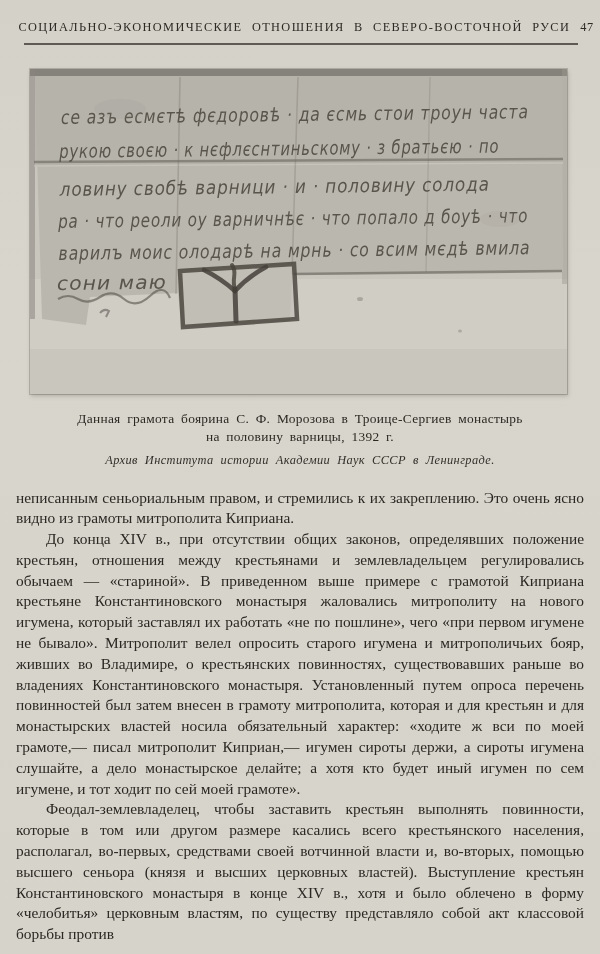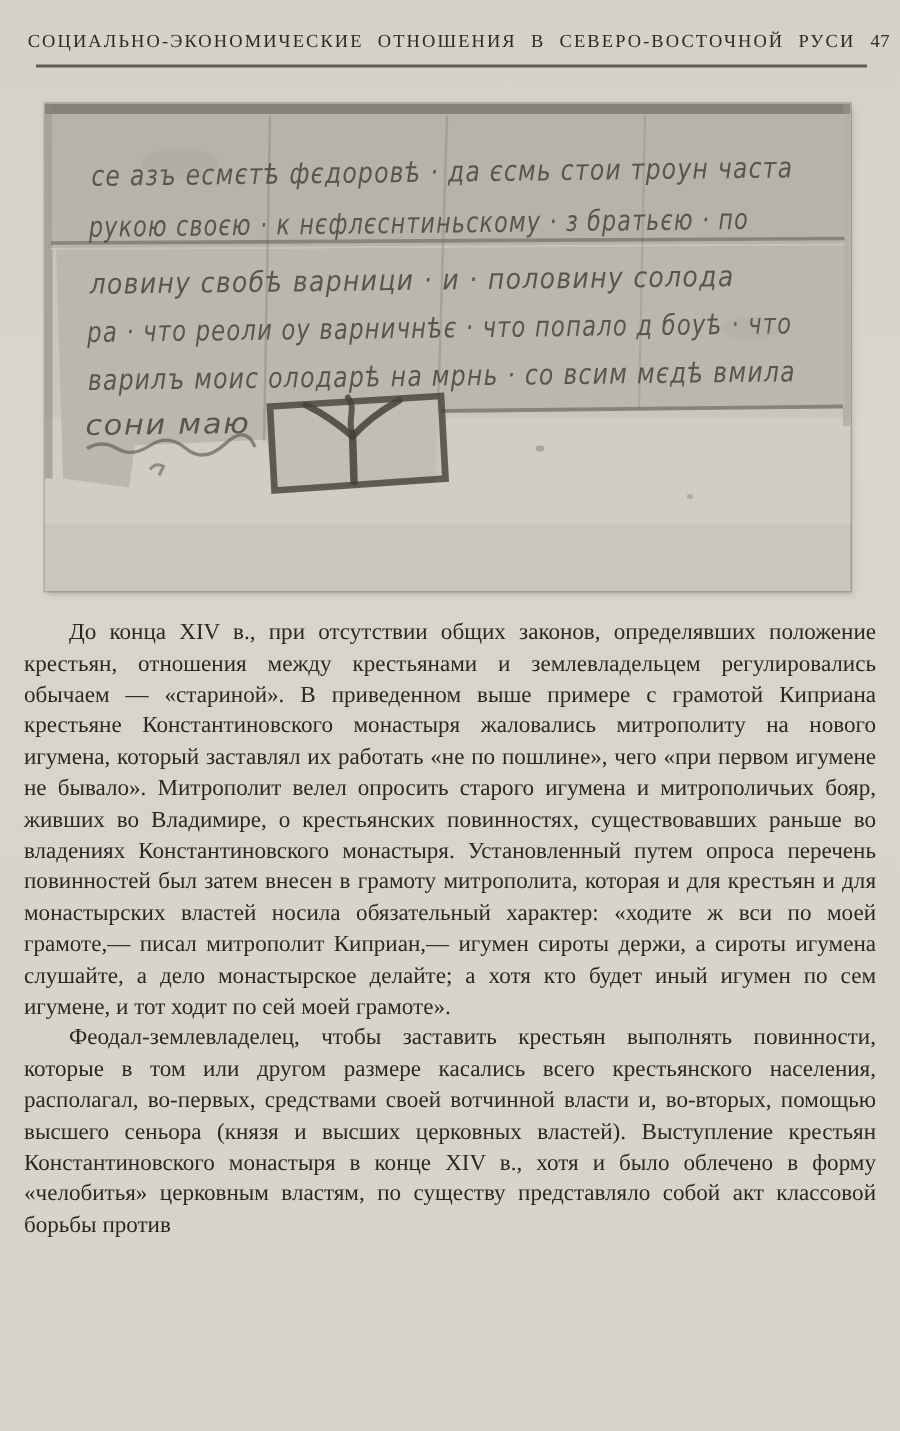--- a/index.html
+++ b/index.html
@@ -133,19 +133,25 @@
         <path d="M205,220 C201,210 208,204 202,196" fill="none" stroke="#45413a" stroke-width="4" stroke-linecap="round" opacity="0.8"></path>
       </g>
 
       <ellipse cx="90" cy="40" rx="26" ry="10" fill="#8f8c84" opacity="0.12"></ellipse>
       <ellipse cx="470" cy="150" rx="20" ry="8" fill="#8f8c84" opacity="0.10"></ellipse>
       <ellipse cx="330" cy="230" rx="3" ry="2" fill="#6f6b63" opacity="0.4"></ellipse>
       <ellipse cx="430" cy="262" rx="2" ry="1.6" fill="#6f6b63" opacity="0.35"></ellipse>
     </svg>
   </figure>
 
+  <div class="caption">
+    <div>Данная грамота боярина С. Ф. Морозова в Троице-Сергиев монастырь</div>
+    <div>на половину варницы, 1392 г.</div>
+    <div class="credit">Архив Института истории Академии Наук СССР в Ленинграде.</div>
+  </div>
 
   <div class="bodytext">
+    <p class="noindent">неписанным сеньориальным правом, и стремились к их закреплению. Это очень ясно видно из грамоты митрополита Киприана.</p>
     <p>До конца XIV в., при отсутствии общих законов, определявших положение крестьян, отношения между крестьянами и землевладельцем регулировались обычаем — «стариной». В приведенном выше примере с грамотой Киприана крестьяне Константиновского монастыря жаловались митрополиту на нового игумена, который заставлял их работать «не по пошлине», чего «при первом игумене не бывало». Митрополит велел опросить старого игумена и митрополичьих бояр, живших во Владимире, о крестьянских повинностях, существовавших раньше во владениях Константиновского монастыря. Установленный путем опроса перечень повинностей был затем внесен в грамоту митрополита, которая и для крестьян и для монастырских властей носила обязательный характер: «ходите ж вси по моей грамоте,— писал митрополит Киприан,— игумен сироты держи, а сироты игумена слушайте, а дело монастырское делайте; а хотя кто будет иный игумен по сем игумене, и тот ходит по сей моей грамоте».</p>
     <p>Феодал-землевладелец, чтобы заставить крестьян выполнять повинности, которые в том или другом размере касались всего крестьянского населения, располагал, во-первых, средствами своей вотчинной власти и, во-вторых, помощью высшего сеньора (князя и высших церковных властей). Выступление крестьян Константиновского монастыря в конце XIV в., хотя и было облечено в форму «челобитья» церковным властям, по существу представляло собой акт классовой борьбы против</p>
   </div>
 
 </div>
 
 </body></html>

